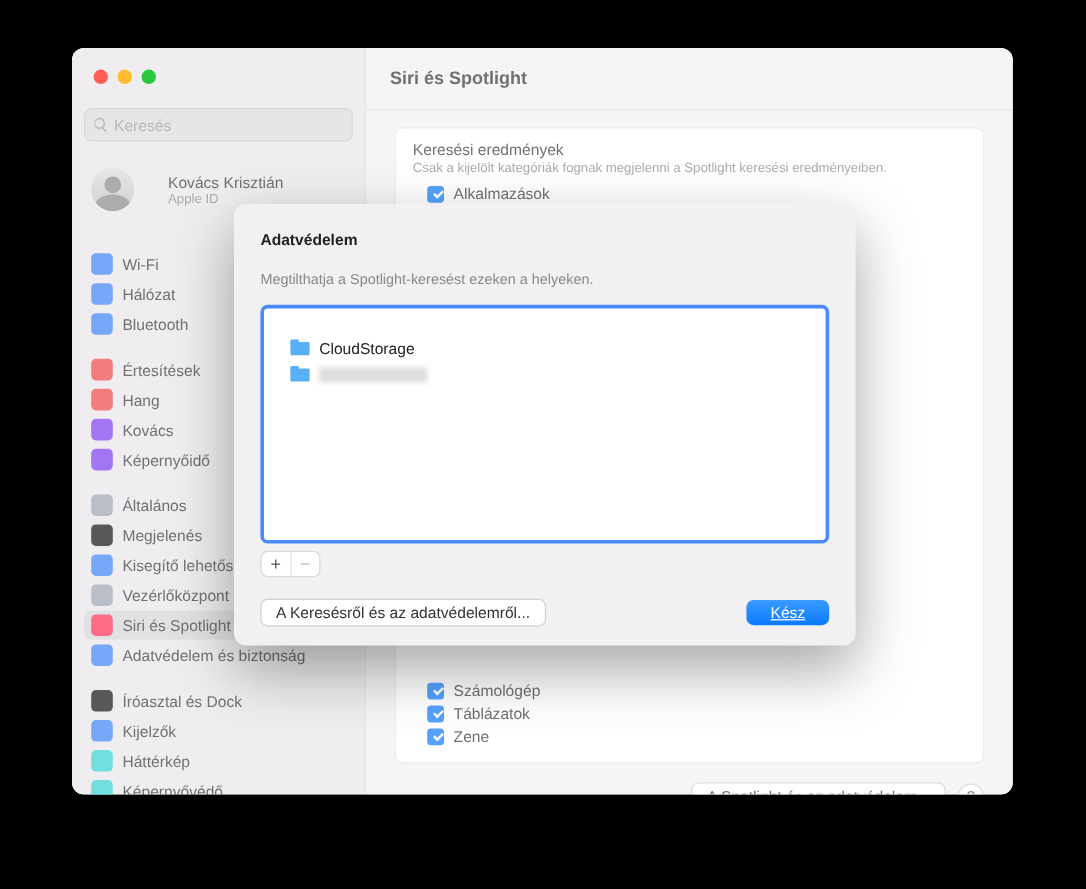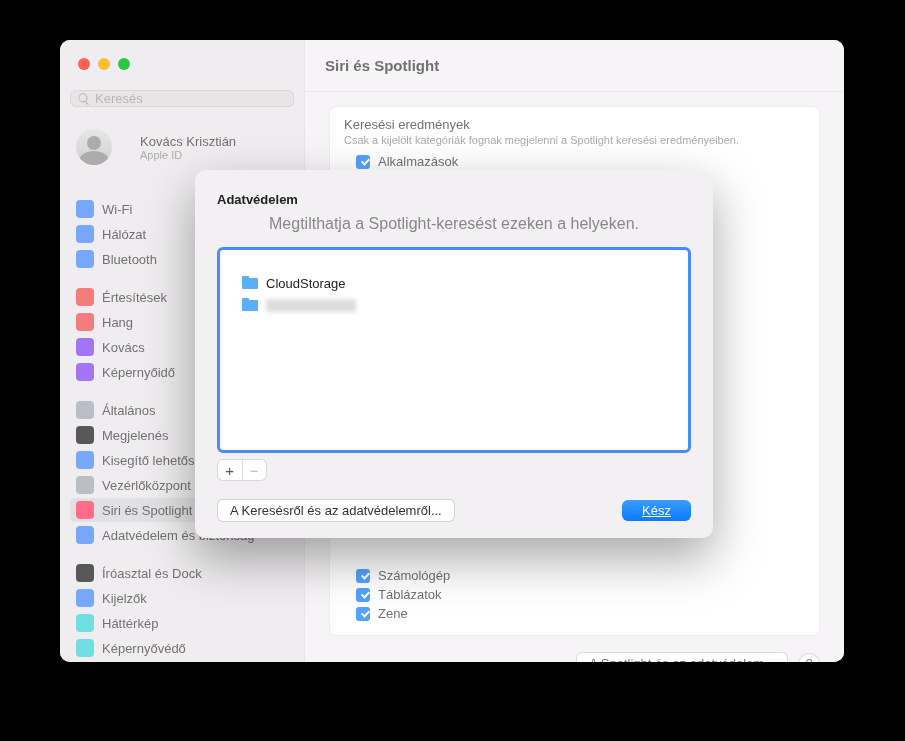--- a/index.html
+++ b/index.html
@@ -37,21 +37,21 @@
     padding: 50px 10px 10px 10px;
     display: flex; flex-direction: column;
     gap: 4px;
     border-right: 1px solid rgba(0,0,0,.05);
   }
   .searchbox {
     display: flex; align-items: center;
     background: rgba(0,0,0,.05);
     border: 1px solid rgba(0,0,0,.1);
     border-radius: 6px;
-    height: 28px; padding: 0 6px;
+    height: 28px; padding: 11px 6px;
     margin-bottom: 14px;
     color: #999;
     text-align: center;
   }
   .searchbox svg{width:14px;height:14px;fill:#999;margin-right:4px;}
   .searchbox span{font-size:13px;}
 
   .account { display:flex; gap:28px; align-items:center; padding:4px 6px; margin-bottom:14px;}
   .avatar { width:36px;height:36px;border-radius:50%; background:linear-gradient(#ddd,#bbb); position:relative; overflow:hidden;}
   .avatar::after{content:"";position:absolute;left:50%;top:20%;width:14px;height:14px;border-radius:50%;background:#888;transform:translateX(-50%);}
@@ -132,21 +132,21 @@
     left:195px; top:170px;
     width:518px; height:368px;
     background:#f2f0f2;
     border-radius:10px;
     box-shadow:0 20px 50px rgba(0,0,0,.35);
     padding:22px 22px 16px 22px;
     display:flex;flex-direction:column;
     z-index:10;
   }
   .sheet h3{font-size:13px;font-weight:600;color:#222;}
-  .sheet .sub{font-size:16px;color:#888;margin-top:8px;text-align:center;}
+  .sheet .sub{font-size:12px;color:#888;margin-top:19px;}
   .listbox{
     margin-top:14px;
     flex:1;
     background:#fff;
     border:3px solid #4a8cf7;
     border-radius:6px;
     padding:22px;
     overflow:auto;
   }
   .folder-row{

